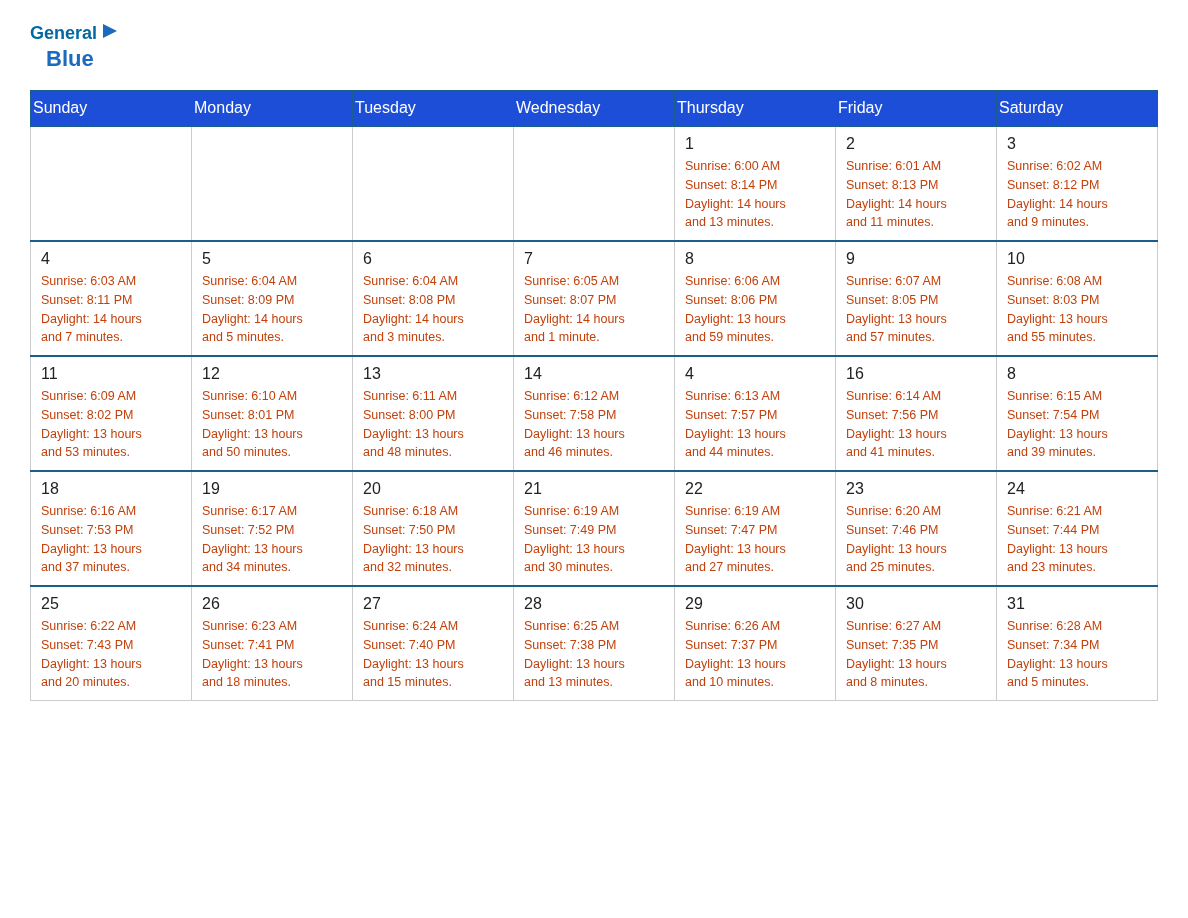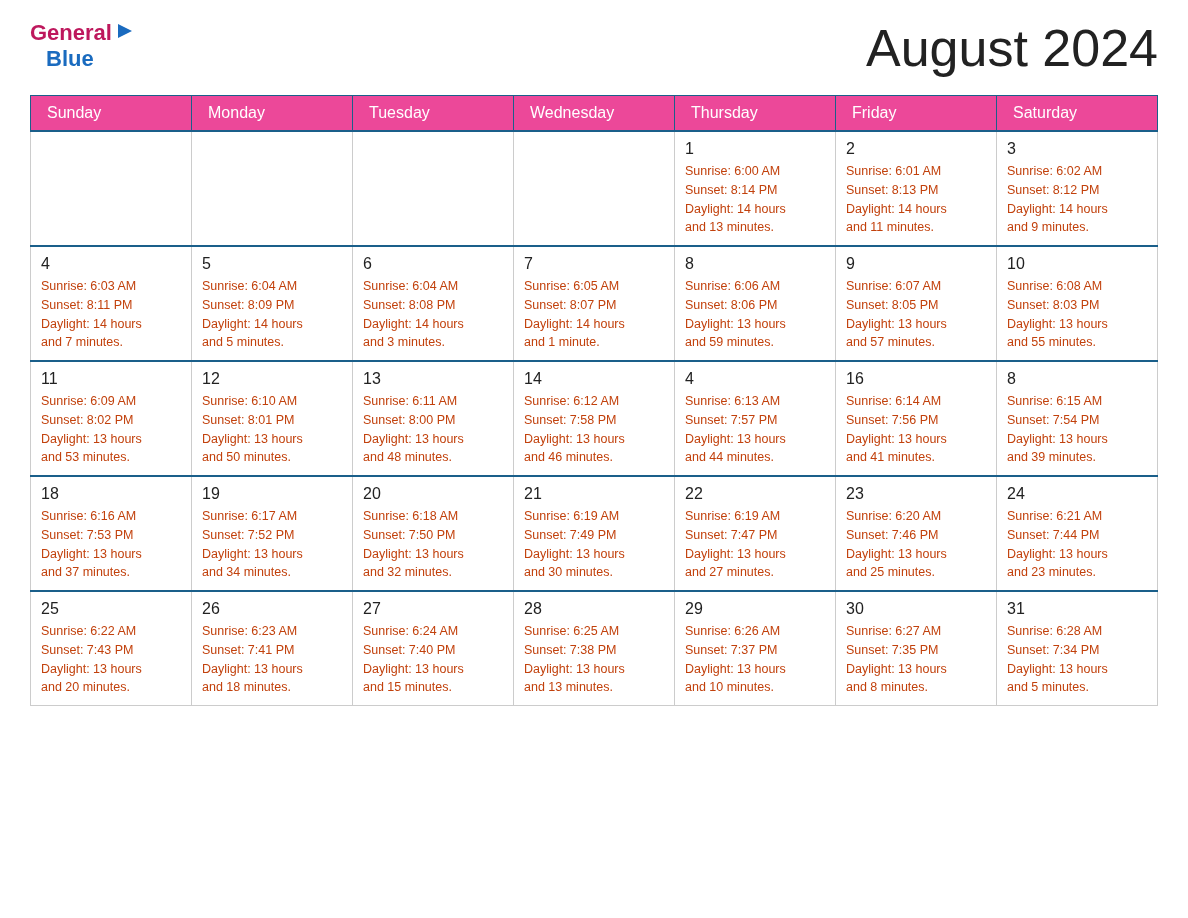--- a/index.html
+++ b/index.html
@@ -16,23 +16,23 @@
       justify-content: space-between;
       align-items: flex-start;
       margin-bottom: 18px;
     }
     .logo {
       display: flex;
       align-items: center;
       gap: 0;
     }
     .logo-text-general {
-      font-size: 22px;
+      font-size: 18px;
       font-weight: bold;
-      color: #be185d;
+      color: #0369a1;
     }
     .logo-text-blue {
       font-size: 22px;
       font-weight: bold;
       color: #1a6bbf;
     }
     .title-section {
       text-align: right;
     }
     .month-title {
@@ -45,25 +45,25 @@
       font-size: 20px;
       color: #333;
       margin-top: 4px;
     }
     .calendar {
       width: 100%;
       border-collapse: collapse;
       border: 1px solid #aaa;
     }
     .calendar th {
-      background-color: #ec4899;
+      background-color: #1d4ed8;
       color: #fff;
       font-size: 16px;
       font-weight: normal;
-      padding: 8px 16px;
+      padding: 8px 2px;
       text-align: left;
       border: 1px solid #1a5f8a;
     }
     .calendar td {
       vertical-align: top;
       padding: 8px 10px;
       border: 1px solid #ccc;
       width: 14.28%;
       min-height: 100px;
     }
@@ -98,21 +98,20 @@
           
           <svg width="22" height="22" viewBox="0 0 22 22">
             <polygon points="4,4 18,11 4,18" fill="#1a6bbf"></polygon>
           </svg>
         </div>
       </div>
       <span class="logo-text-blue" style="margin-left:16px;">Blue</span>
     </div>
   </div>
   <div class="title-section">
-    <div class="month-title">August 2024</div>
   </div>
 </div>
 
 <table class="calendar">
   <thead>
     <tr>
     <th>Sunday</th>
         <th>Monday</th>
         <th>Tuesday</th>
         <th>Wednesday</th>

